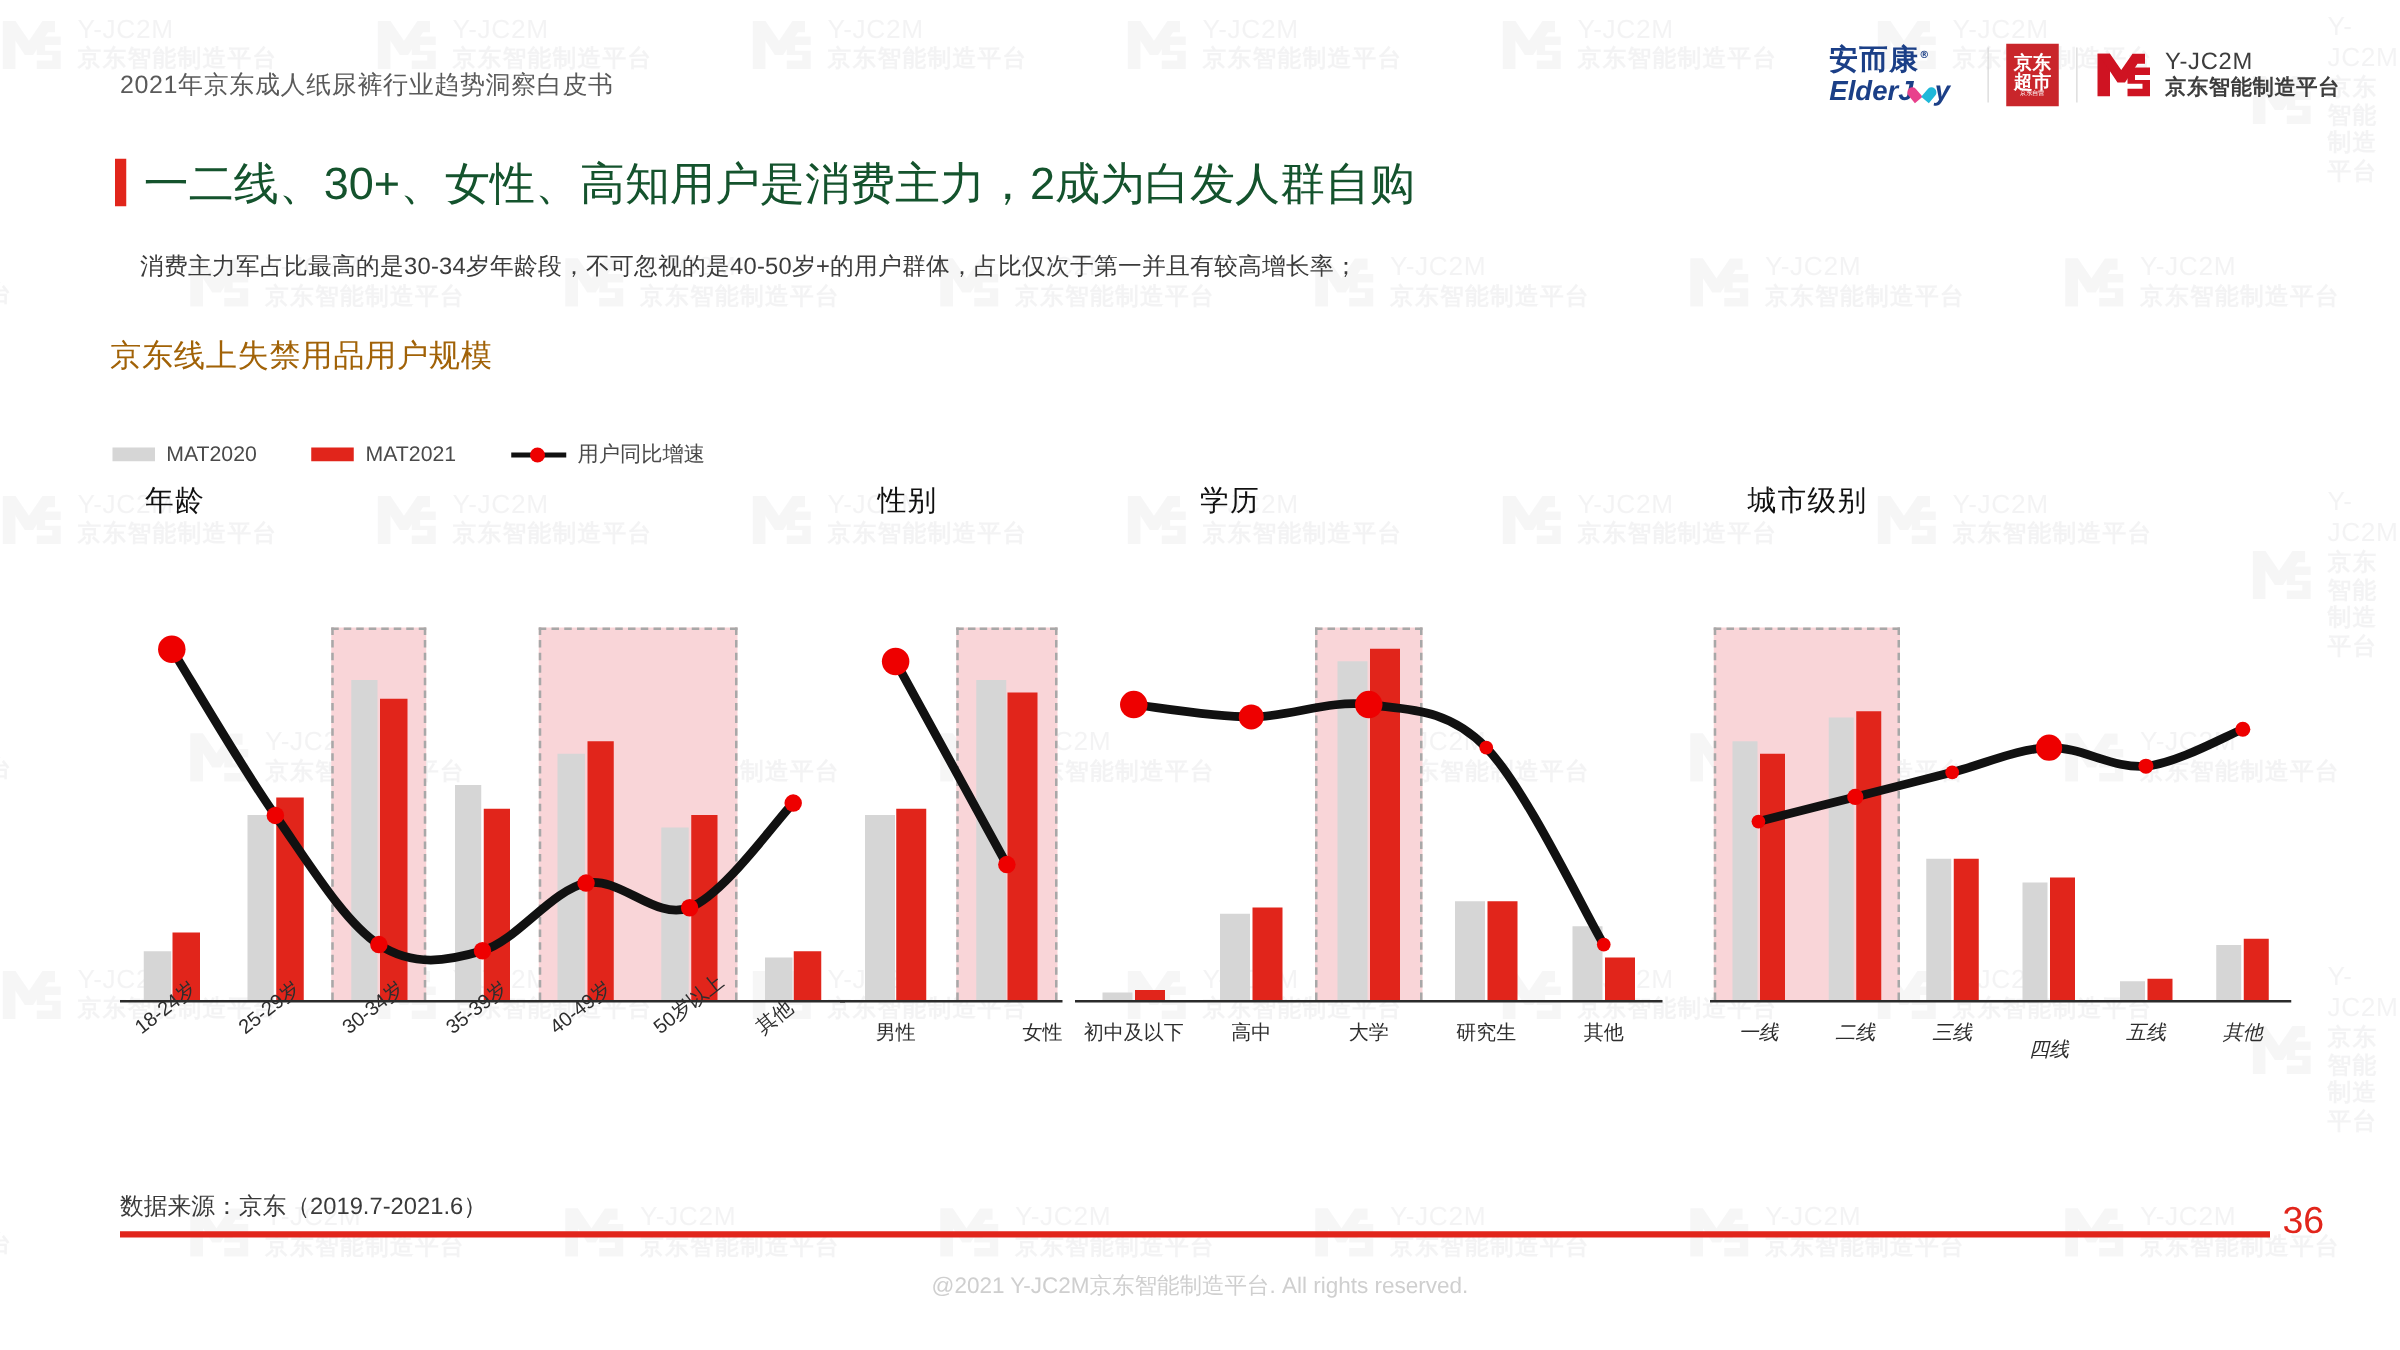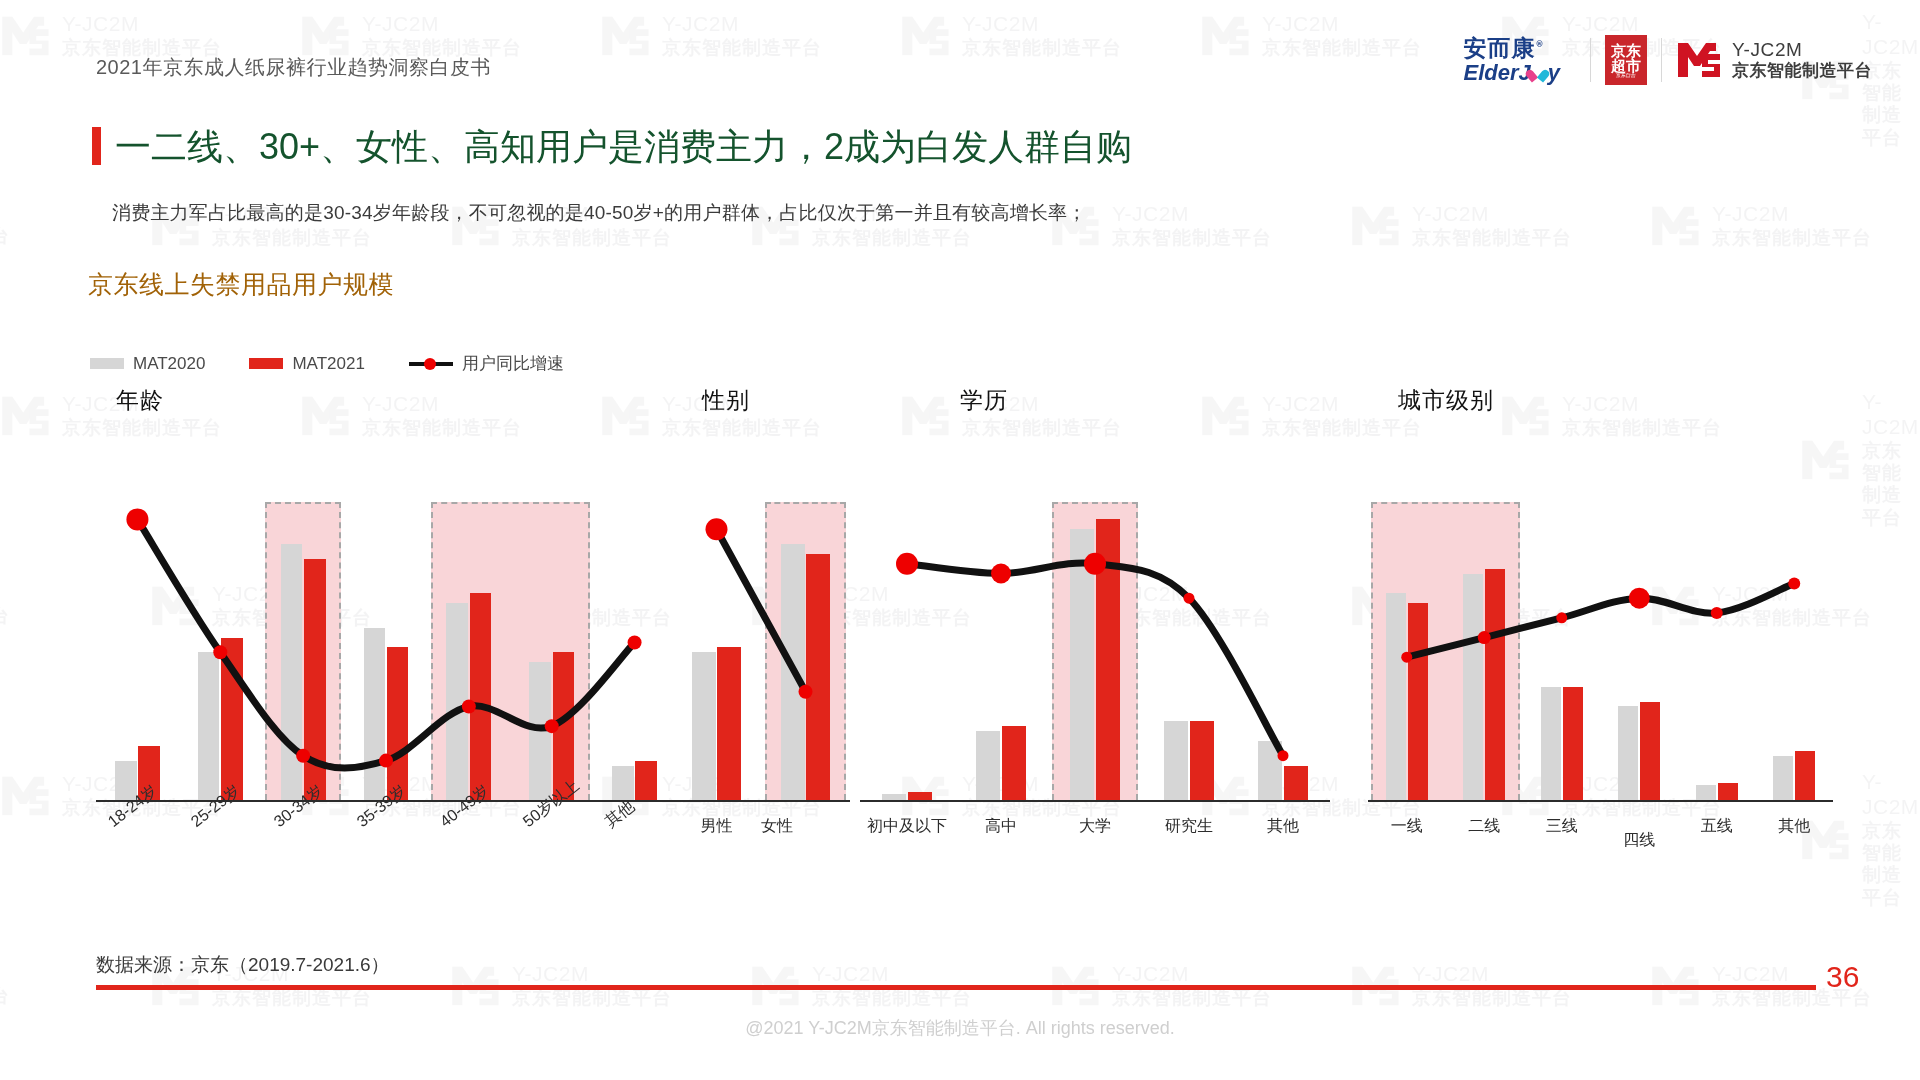--- a/index.html
+++ b/index.html
@@ -655,21 +655,21 @@
         <div class="bar r" style="left: 134.39px; width: 23.14px; height: 246.154px;"></div>
         <svg class="lineLayer" width="178" height="320">
           <path d="M 44.5 49.230769230769226 L 133.5 211.69230769230768" fill="none" stroke="#111111" stroke-width="7" stroke-linecap="round"></path>
           <circle cx="44.5" cy="49.230769230769226" r="11" fill="#ee0000"></circle>
           <circle cx="133.5" cy="211.69230769230768" r="7" fill="#ee0000"></circle>
         </svg>
       </div>
       <div class="axis" style="position: absolute; left: 0px; top: 415px; width: 178px; height: 2px; background: rgb(43, 43, 43);"></div>
       <div style="position: absolute; left: 0px; top: 425px; width: 178px; height: 90px;">
         <div class="tick" style="left: 0px; top: 6px; width: 89px; text-align: center;">男性</div>
-        <div class="tick" style="left: 89px; top: 6px; width: 89px; text-align: left;">女性</div>
+        <div class="tick" style="left: 89px; top: 6px; width: 89px; text-align: right;">女性</div>
       </div>
     </div>
     <div class="panel" style="left: 860px; width: 470px;">
       <div class="panel-title" style="left: 88px;">学历</div>
       <div style="position: absolute; left: 0px; top: 95px; width: 470px; height: 320px;">
         <div class="band" style="left: 191.76px; width: 86.48px; top: 22px; bottom: 0px; background: rgb(249, 213, 216);"></div>
         <div class="bar g" style="left: 21.62px; width: 24.44px; height: 5.90769px;"></div>
         <div class="bar r" style="left: 47.94px; width: 24.44px; height: 7.87692px;"></div>
         <div class="bar g" style="left: 115.62px; width: 24.44px; height: 68.9231px;"></div>
         <div class="bar r" style="left: 141.94px; width: 24.44px; height: 73.8462px;"></div>
@@ -717,21 +717,21 @@
           <path d="M 38.75 177.23076923076923 C 51.666666666666664 173.94871794871796 90.41666666666667 164.10256410256412 116.25 157.53846153846155 C 142.08333333333334 150.97435897435898 167.91666666666666 144.41025641025644 193.75 137.84615384615387 C 219.58333333333334 131.2820512820513 245.41666666666666 118.97435897435899 271.25 118.15384615384616 C 297.0833333333333 117.33333333333333 322.9166666666667 135.38461538461536 348.75 132.9230769230769 C 374.5833333333333 130.46153846153845 413.3333333333333 108.30769230769228 426.25 103.38461538461536" fill="none" stroke="#111111" stroke-width="7" stroke-linecap="round"></path>
           <circle cx="38.75" cy="177.23076923076923" r="5.5" fill="#ee0000"></circle>
           <circle cx="116.25" cy="157.53846153846155" r="6.5" fill="#ee0000"></circle>
           <circle cx="193.75" cy="137.84615384615387" r="5.5" fill="#ee0000"></circle>
           <circle cx="271.25" cy="118.15384615384616" r="10.5" fill="#ee0000"></circle>
           <circle cx="348.75" cy="132.9230769230769" r="6" fill="#ee0000"></circle>
           <circle cx="426.25" cy="103.38461538461536" r="6" fill="#ee0000"></circle>
         </svg>
       </div>
       <div class="axis" style="position: absolute; left: 0px; top: 415px; width: 465px; height: 2px; background: rgb(43, 43, 43);"></div>
-      <div style="position: absolute; left: 0px; top: 425px; width: 465px; height: 90px;">
+      <div style="position: absolute; left: 0px; top: 425px; width: 465px; height: 90px; font-style: italic;">
         <div class="tick" style="left: 0px; top: 6px; width: 77.5px; text-align: center;">一线</div>
         <div class="tick" style="left: 77.5px; top: 6px; width: 77.5px; text-align: center;">二线</div>
         <div class="tick" style="left: 155px; top: 6px; width: 77.5px; text-align: center;">三线</div>
         <div class="tick" style="left: 232.5px; top: 20px; width: 77.5px; text-align: center;">四线</div>
         <div class="tick" style="left: 310px; top: 6px; width: 77.5px; text-align: center;">五线</div>
         <div class="tick" style="left: 387.5px; top: 6px; width: 77.5px; text-align: center;">其他</div>
       </div>
     </div>
   </div>
 

